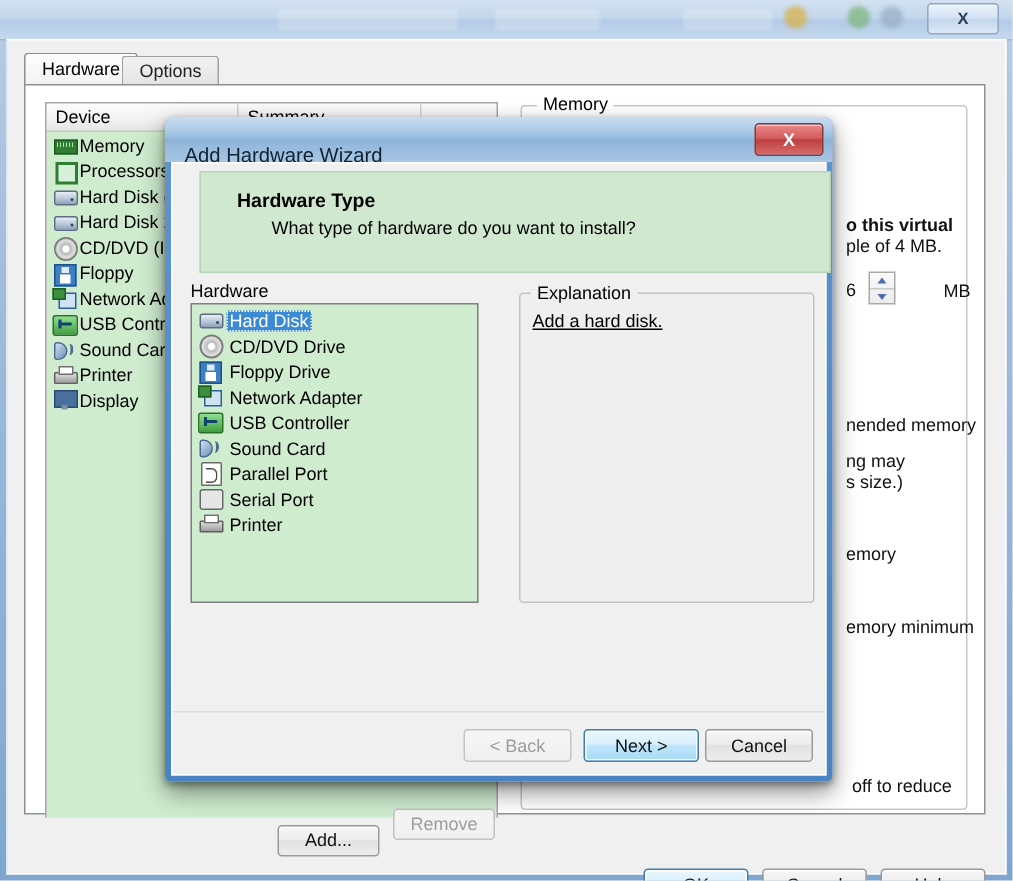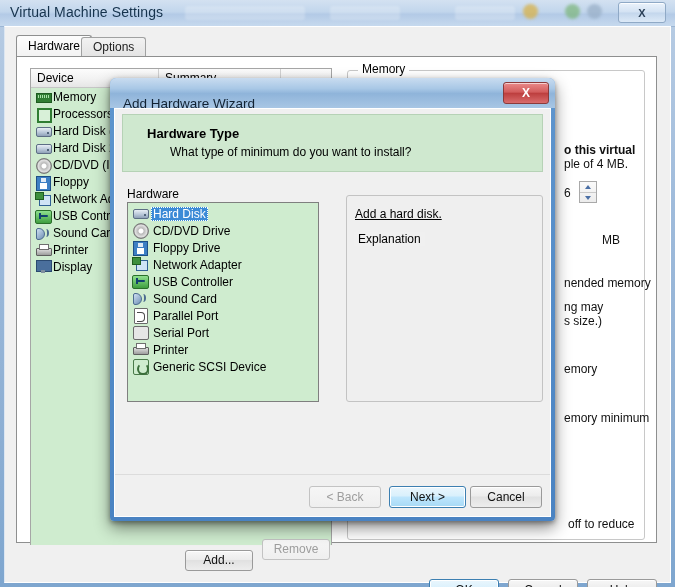--- a/index.html
+++ b/index.html
@@ -151,21 +151,21 @@
     background:linear-gradient(180deg,#e98a8a 0%,#d35d5d 45%,#bd3f3f 52%,#d96c6c 100%);
     display:flex;align-items:center;justify-content:center;
     color:#fff;font-weight:bold;font-size:12px;
     box-shadow:inset 0 1px 0 rgba(255,255,255,.6);
   }
   .wz-client{
     position:absolute;left:4px;top:30px;width:437px;height:409px;
     background:#f0f0f0;border:1px solid #ffffff;box-sizing:border-box;
   }
   .wz-banner{
-    position:absolute;left:7px;top:5px;width:421px;height:58px;
+    position:absolute;left:18px;top:5px;width:421px;height:68px;
     background:#cfe8cf;border:1px solid #b6d2b6;box-sizing:border-box;
   }
   .wz-banner h1{margin:0;position:absolute;left:24px;top:11px;font-size:13px;font-weight:bold;}
   .wz-banner p{margin:0;position:absolute;left:47px;top:30px;font-size:12px;}
 
   .lbl-hardware{position:absolute;left:12px;top:78px;font-size:12px;}
   .hwbox{
     position:absolute;left:12px;top:93px;width:192px;height:200px;
     background:#cfeccf;border:1px solid #7f7f7f;box-sizing:border-box;
     overflow:hidden;padding-top:2px;
@@ -175,21 +175,21 @@
   .hw-row.sel .hlbl{
     background:#3b8ad6;color:#fff;outline:1px dotted #fff;outline-offset:-1px;
   }
   .hw-ic{width:16px;height:15px;margin-right:3px;flex:0 0 16px;position:relative;}
 
   .expbox{
     position:absolute;left:231px;top:86px;width:197px;height:207px;
     border:1px solid #c3c3c3;border-radius:3px;background:#efefef;
     box-sizing:border-box;
   }
-  .exp-legend{position:absolute;left:239px;top:79px;background:#f0f0f0;padding:0 4px;font-size:12px;margin-top:44px;}
+  .exp-legend{position:absolute;left:239px;top:79px;background:#f0f0f0;padding:0 4px;font-size:12px;}
   .exp-text{position:absolute;left:240px;top:98px;font-size:12px;text-decoration:underline;}
 
   .wz-sep{position:absolute;left:0;top:365px;width:435px;height:1px;background:#dcdcdc;}
   .btn-back{position:absolute;left:194px;top:377px;width:72px;height:22px;line-height:20px;}
   .btn-next{position:absolute;left:274px;top:377px;width:77px;height:22px;line-height:20px;}
   .btn-cancel-wz{position:absolute;left:355px;top:377px;width:72px;height:22px;line-height:20px;}
 
   
   .ic-memory{position:absolute;left:1px;top:3px;width:14px;height:8px;background:#2f7d32;border:1px solid #1d5b20;}
   .ic-memory:after{content:"";position:absolute;left:1px;top:1px;width:11px;height:3px;
@@ -232,21 +232,20 @@
   .ic-display{position:absolute;left:1px;top:0;width:14px;height:13px;}
   .ic-display i{position:absolute;left:0;top:0;width:14px;height:10px;background:#4a6f9c;border:1px solid #2b4a70;}
   .ic-display b{position:absolute;left:5px;bottom:0;width:4px;height:3px;background:#7f8f9f;}
 </style>
 </head>
 <body>
 
 <div id="vm-window">
 
   <div class="win-titlebar">
-    <div class="win-title">Virtual Machine Settings</div>
     <div class="win-ghost" style="left:185px;width:120px;"></div>
     <div class="win-ghost" style="left:330px;width:70px;"></div>
     <div class="win-ghost" style="left:455px;width:60px;"></div>
     <div class="ghost-dot" style="left:523px;background:#d8b24a;"></div>
     <div class="ghost-dot" style="left:565px;background:#7fb77f;"></div>
     <div class="ghost-dot" style="left:587px;background:#9ab0c8;"></div>
     <div class="win-close">
       <span>X</span>
     </div>
   </div>
@@ -360,21 +359,21 @@
 
       <div class="mem-txt" style="left:547px;top:129px;">6</div>
       <div class="spinbox" style="left:562px;top:124px;">
         <div class="spin-half">
             <i class="arrow-up"></i>
           </div>
         <div class="spin-half">
             <i class="arrow-dn"></i>
           </div>
       </div>
-      <div class="mem-txt" style="left:585px;top:130px;margin-top:46px;">MB</div>
+      <div class="mem-txt" style="left:612px;top:130px;">MB</div>
 
       <div class="mem-txt" style="left:547px;top:219px;">nended memory</div>
       <div class="mem-txt" style="left:547px;top:243px;">ng may</div>
       <div class="mem-txt" style="left:547px;top:257px;">s size.)</div>
       <div class="mem-txt" style="left:547px;top:305px;">emory</div>
       <div class="mem-txt" style="left:547px;top:354px;">emory minimum</div>
       <div class="mem-txt" style="left:551px;top:460px;">off to reduce</div>
     </div>
 
     <div class="btn btn-add">Add...</div>
@@ -392,21 +391,21 @@
     <div class="wz-title">Add Hardware Wizard</div>
     <div class="wz-close">
       <span>X</span>
     </div>
   </div>
 
   <div class="wz-client">
 
     <div class="wz-banner">
       <h1>Hardware Type</h1>
-      <p>What type of minimum do you want to install?</p>
+      <p>What type of hardware do you want to install?</p>
     </div>
 
     <div class="lbl-hardware">Hardware</div>
     <div class="hwbox" id="hw-list">
         <div class="hw-row sel">
           <span class="hw-ic">
             <i class="ic-hdd"></i>
           </span>
           <span class="hlbl">Hard Disk</span>
         </div>
@@ -459,26 +458,20 @@
           <span class="hlbl">Serial Port</span>
         </div>
         <div class="hw-row">
           <span class="hw-ic">
             <span class="ic-printer">
               <i></i>
               <b></b>
             </span>
           </span>
           <span class="hlbl">Printer</span>
-        </div>
-        <div class="hw-row">
-          <span class="hw-ic">
-            <i class="ic-scsi"></i>
-          </span>
-          <span class="hlbl">Generic SCSI Device</span>
         </div>
       </div>
 
     <div class="expbox"></div>
     <div class="exp-legend">Explanation</div>
     <div class="exp-text">Add a hard disk.</div>
 
     <div class="wz-sep"></div>
 
     <div class="btn btn-back disabled">&lt; Back</div>

